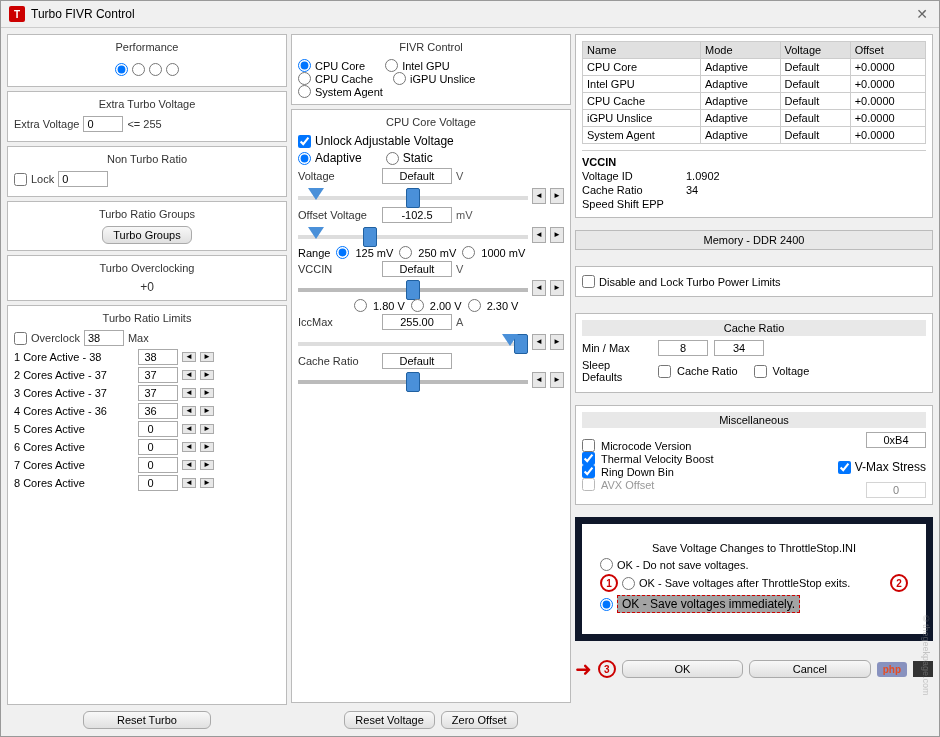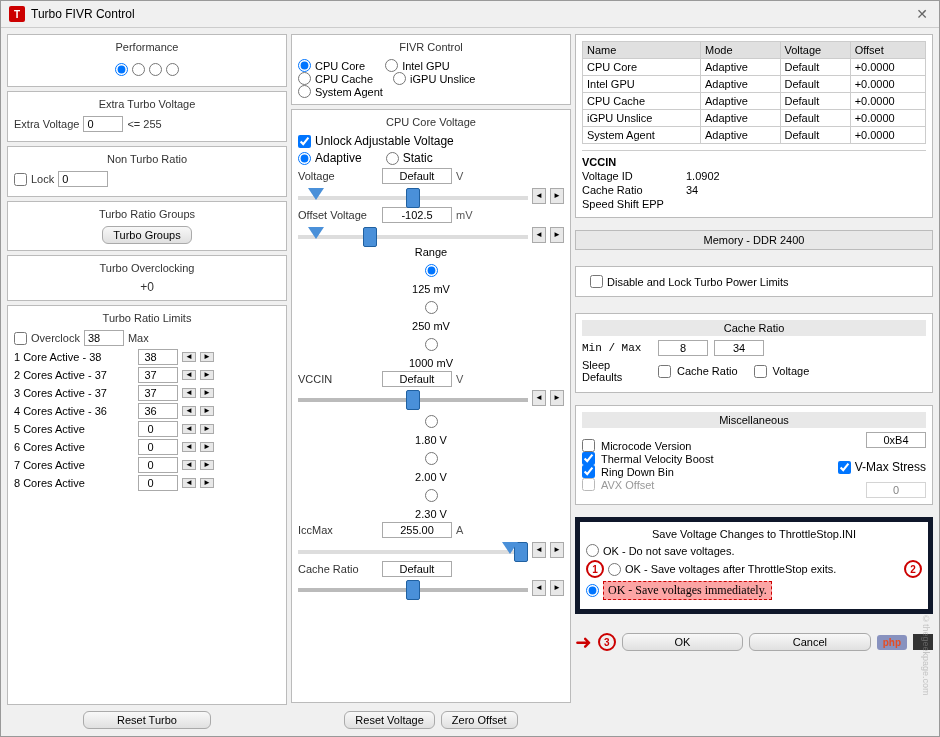--- a/index.html
+++ b/index.html
@@ -32,27 +32,27 @@
     .slider::-webkit-slider-thumb { -webkit-appearance: none; appearance: none; width: 14px; height: 20px; background: #4a90d9; cursor: pointer; border: 1px solid #2060a0; border-radius: 2px; }
     .row-core { display: flex; align-items: center; margin: 2px 0; gap: 4px; }
     .row-core-label { font-size: 11px; width: 120px; }
     .row-core-input { width: 40px; text-align: center; background: #fff8e0; border: 1px solid #aaa; padding: 1px 3px; font-size: 11px; }
     .row-core-input-blue { background: #e0f0ff; border: 1px solid #aaa; padding: 1px 3px; font-size: 11px; width: 40px; text-align: center; }
     .fivr-row { display: flex; gap: 20px; }
     .fivr-item { display: flex; align-items: center; gap: 4px; font-size: 11px; }
     .voltage-input-row { display: flex; align-items: center; gap: 4px; margin: 2px 0; }
     .voltage-input-box { border: 1px solid #aaa; padding: 2px 4px; font-size: 11px; width: 70px; text-align: center; background: white; }
     .unit-label { font-size: 11px; color: #555; }
-    .range-row { display: flex; align-items: center; gap: 6px; margin: 2px 0; font-size: 11px; flex-direction: column; }
+    .range-row { display: flex; align-items: center; gap: 6px; margin: 2px 0; font-size: 11px; }
     .blue-arrow { width: 0; height: 0; border-left: 8px solid transparent; border-right: 8px solid transparent; border-top: 12px solid #4a90d9; margin: 2px auto; }
     .bottom-buttons { display: flex; gap: 6px; justify-content: center; margin-top: auto; padding-top: 4px; }
     .misc-section { border: 1px solid #bbb; background: white; padding: 6px; }
     .misc-row { display: flex; align-items: center; gap: 6px; margin: 0 0; font-size: 11px; }
     .misc-input { width: 60px; border: 1px solid #aaa; background: #e0f0ff; padding: 2px 4px; font-size: 11px; text-align: center; }
-    .save-section { border: 5px solid #0f172a; background: white; padding: 6px; }
+    .save-section { border: 7px solid #0f172a; background: white; padding: 18px; }
     .save-title { text-align: center; font-size: 11px; margin-bottom: 4px; }
     .save-row { display: flex; align-items: center; gap: 4px; font-size: 11px; margin: 3px 0; }
     .circle-num { width: 18px; height: 18px; border-radius: 50%; border: 2px solid #cc0000; display: flex; align-items: center; justify-content: center; font-size: 10px; font-weight: bold; color: #cc0000; }
     .watermark { position: absolute; right: 8px; bottom: 40px; font-size: 9px; color: rgba(150,150,150,0.5); writing-mode: vertical-rl; }
     .cache-ratio-section { border: 1px solid #bbb; background: white; padding: 6px; margin-top: 4px; }
     .cache-row { display: flex; align-items: center; gap: 6px; margin: 3px 0; font-size: 11px; }
     .cache-input { width: 50px; border: 1px solid #aaa; background: white; padding: 2px 4px; font-size: 11px; text-align: center; }
     .memory-bar { background: #e8e8e8; border: 1px solid #bbb; text-align: center; padding: 3px; font-size: 11px; margin-bottom: 4px; }
     .disable-row { display: flex; align-items: center; gap: 4px; font-size: 11px; margin: 4px 0; }
     .perf-dots { display: flex; gap: 4px; align-items: center; justify-content: center; padding: 4px 0; }
@@ -375,31 +375,31 @@
             <span>34</span>
           </div>
           <div class="vccin-row">
             <span class="vccin-label">Speed Shift EPP</span>
           </div>
         </div>
       </div>
 
       <div class="memory-bar">Memory - DDR 2400</div>
 
-      <div class="section-box" style="padding:4px 14px;">
+      <div class="section-box" style="padding:4px 6px;">
         <div class="disable-row">
           <input type="checkbox" style="">
           <span>Disable and Lock Turbo Power Limits</span>
         </div>
       </div>
 
       <div class="cache-ratio-section">
         <div class="section-title-bg">Cache Ratio</div>
         <div class="cache-row">
-          <span style="width:70px;font-family:Liberation Mono, monospace;">Min / Max</span>
+          <span style="width:70px;">Min / Max</span>
           <input type="text" class="cache-input" value="8" style="">
           <input type="text" class="cache-input" value="34" style="">
         </div>
         <div class="cache-row">
           <span style="width:70px;">Sleep Defaults</span>
           <input type="checkbox" style="">
           <span>Cache Ratio</span>
           <input type="checkbox" style="margin-left: 10px;">
           <span>Voltage</span>
         </div>
@@ -444,21 +444,21 @@
           <span>OK - Do not save voltages.</span>
         </div>
         <div class="save-row" style="position:relative;">
           <div class="circle-num">1</div>
           <input type="radio" name="save_opt" style="">
           <span>OK - Save voltages after ThrottleStop exits.</span>
           <div class="circle-num" style="position:absolute; right:0;">2</div>
         </div>
         <div style="display:flex; align-items:center; gap:4px; margin:3px 0;">
           <input type="radio" name="save_opt" checked="" style="">
-          <span style="background:#fca5a5; border:1px dashed #cc0000; padding:1px 4px;font-family:Liberation Serif, serif;">OK - Save voltages immediately.</span>
+          <span style="background:#a3a3a3; border:1px dashed #cc0000; padding:1px 4px;">OK - Save voltages immediately.</span>
         </div>
       </div>
 
       <div style="display:flex; align-items:center; gap:6px; margin-top:4px;">
         <span style="font-size:20px; color:#cc0000;">➜</span>
         <div class="circle-num">3</div>
         <button class="btn" style="flex:1;">OK</button>
         <button class="btn" style="flex:1;">Cancel</button>
         <div style="background:#8892bf; padding:2px 6px; border-radius:3px; font-size:10px; font-weight:bold;">
           <span style="color:#e44d26;">php</span>

